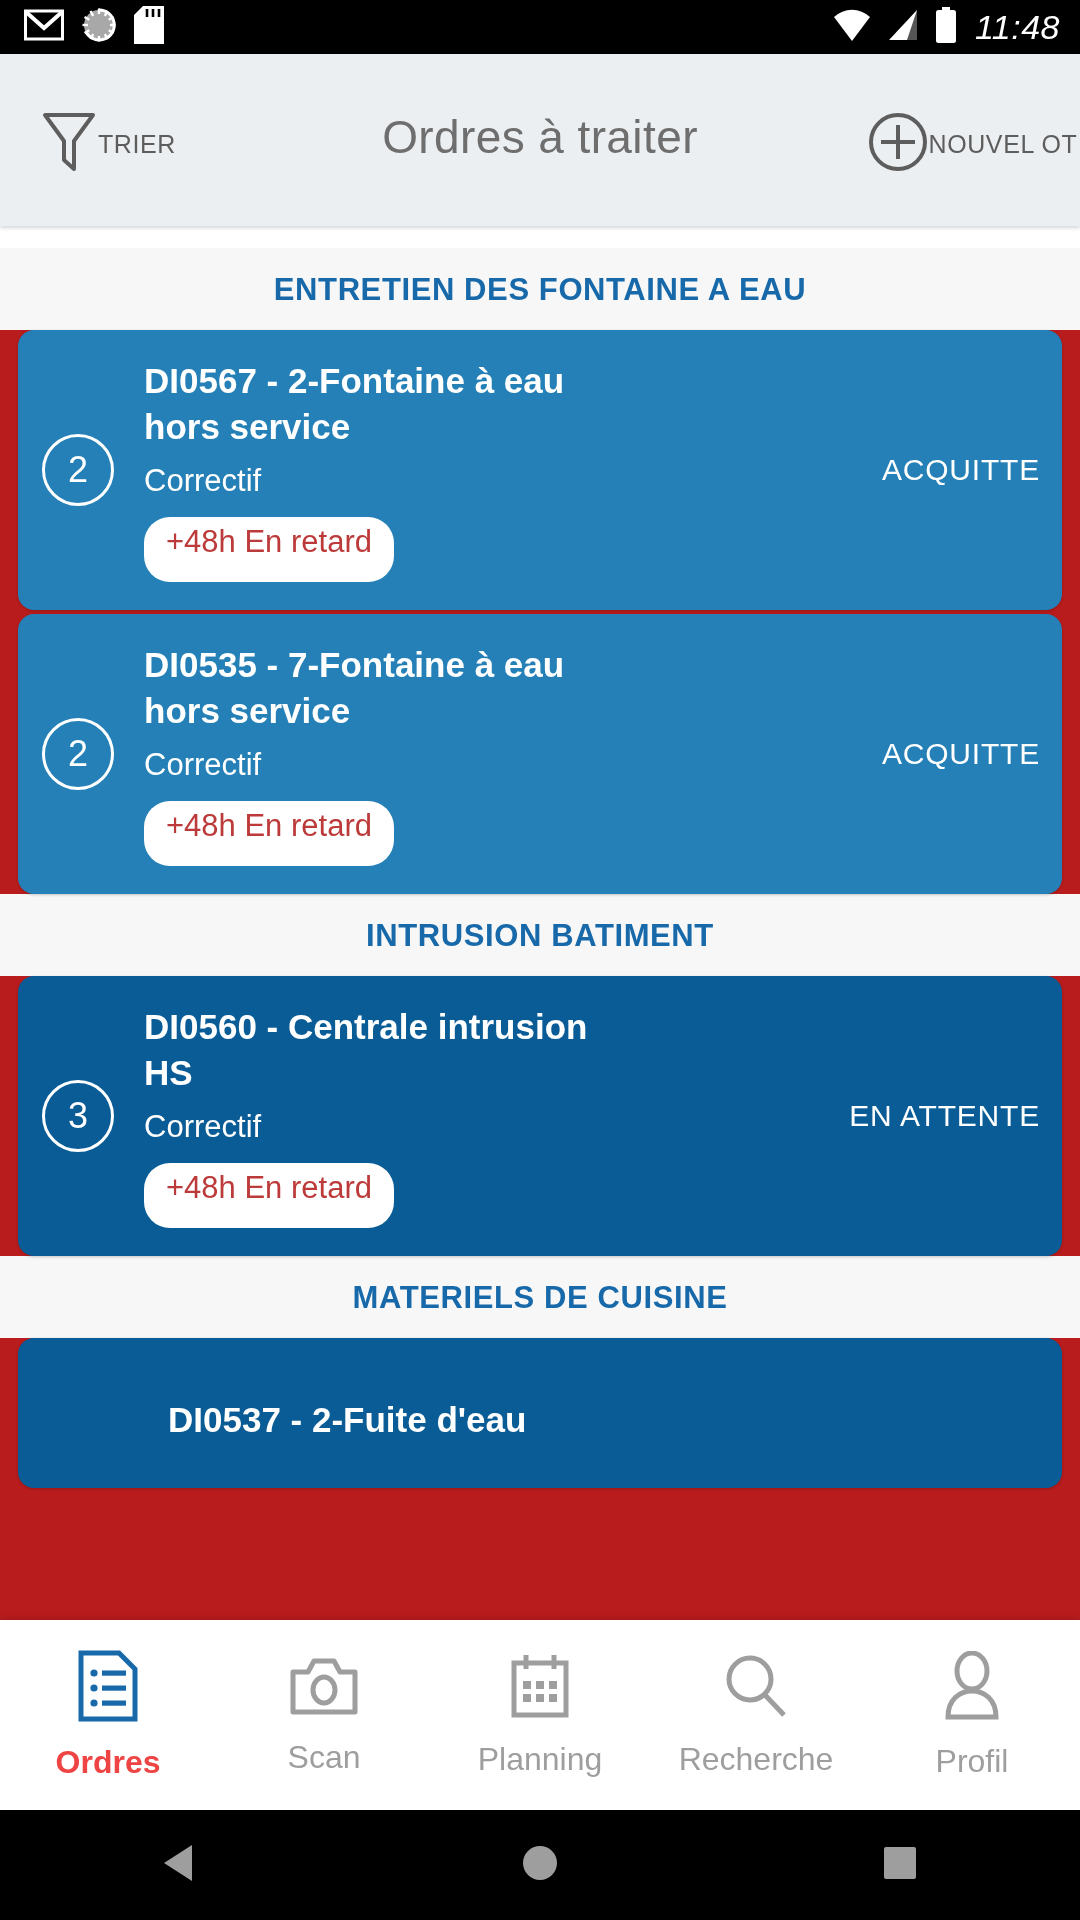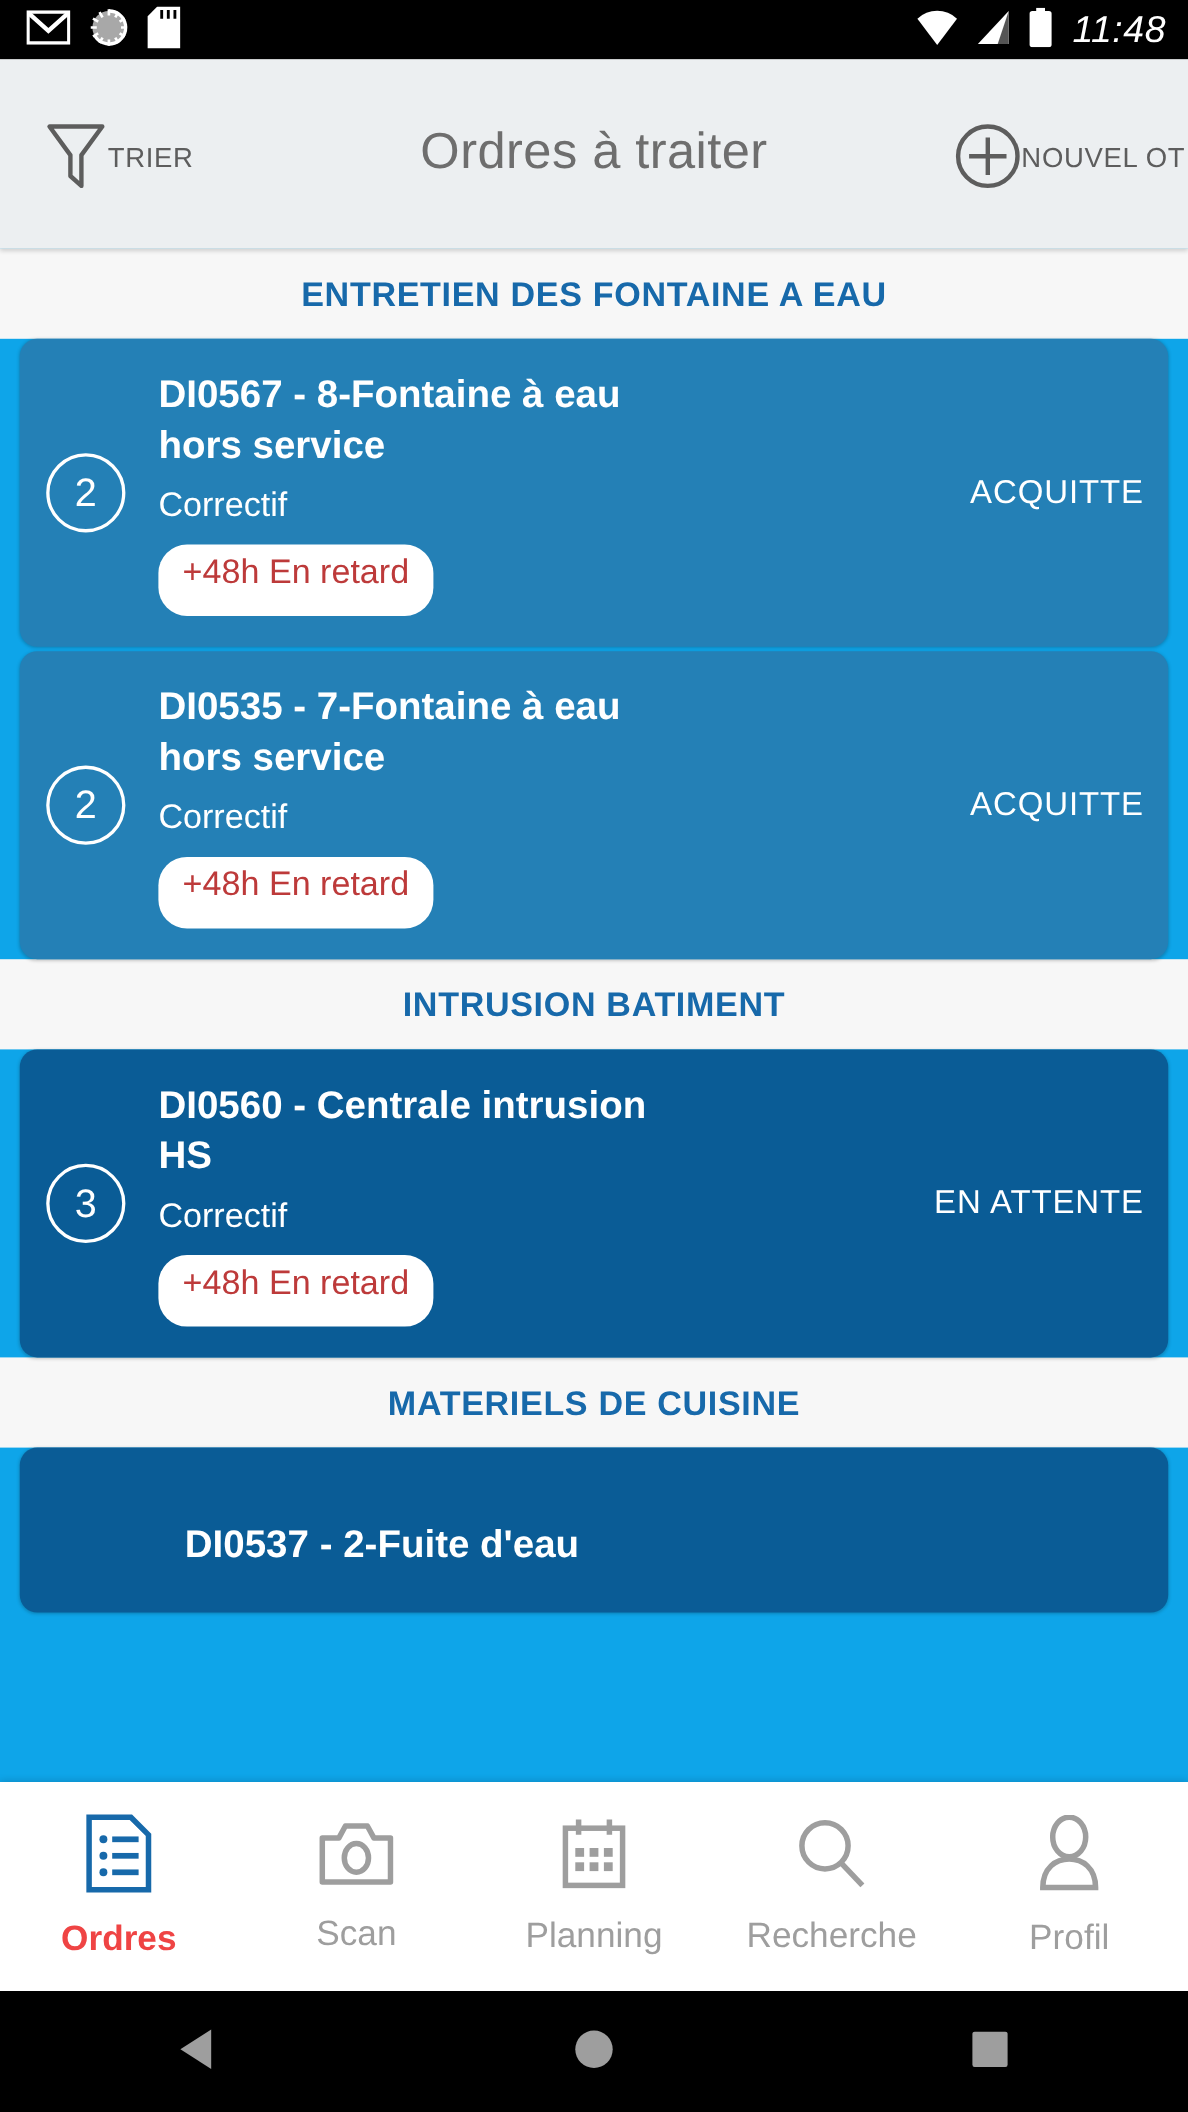--- a/index.html
+++ b/index.html
@@ -74,23 +74,24 @@
     color: #6e6e6e;
     font-size: 46px;
     font-weight: 400;
     letter-spacing: 0.4px;
     margin-top: -6px;
   }
 
   
   .content {
     flex: 1 1 auto;
-    background: #0ea5e9;
+    background: #b91c1c;
     overflow: hidden;
     position: relative;
+    margin-top: 22px;
   }
 
   .section-header {
     text-align: center;
     color: #1769aa;
     font-size: 31px;
     font-weight: bold;
     letter-spacing: 0.6px;
     padding: 24px 0 22px 0;
     background: #f7f7f7;
@@ -287,21 +288,21 @@
   </div>
 
   <div class="content">
 
     <div class="section-header">ENTRETIEN DES FONTAINE A EAU</div>
 
     <div class="card-group">
       <div class="card light">
         <div class="badge-num">2</div>
         <div class="card-main">
-          <div class="card-title">DI0567 - 8-Fontaine à eau hors service</div>
+          <div class="card-title">DI0567 - 2-Fontaine à eau hors service</div>
           <div class="card-type">Correctif</div>
           <span class="pill">+48h En retard</span>
         </div>
         <div class="card-status">ACQUITTE</div>
       </div>
 
       <div class="card light">
         <div class="badge-num">2</div>
         <div class="card-main">
           <div class="card-title">DI0535 - 7-Fontaine à eau hors service</div>
@@ -319,21 +320,21 @@
       <div class="card-main">
         <div class="card-title">DI0560 - Centrale intrusion HS</div>
         <div class="card-type">Correctif</div>
         <span class="pill">+48h En retard</span>
       </div>
       <div class="card-status">EN ATTENTE</div>
     </div>
 
     <div class="section-header">MATERIELS DE CUISINE</div>
 
-    <div class="card dark" style="min-height:150px;align-items:flex-end;padding-top:54px;">
+    <div class="card dark" style="min-height:150px;align-items:center;padding-top:54px;">
       <div class="card-main" style="padding-left:126px;">
         <div class="card-title">DI0537 - 2-Fuite d'eau</div>
       </div>
     </div>
 
   </div>
 
   <div class="bottom-nav">
 
     <div class="nav-item active">

